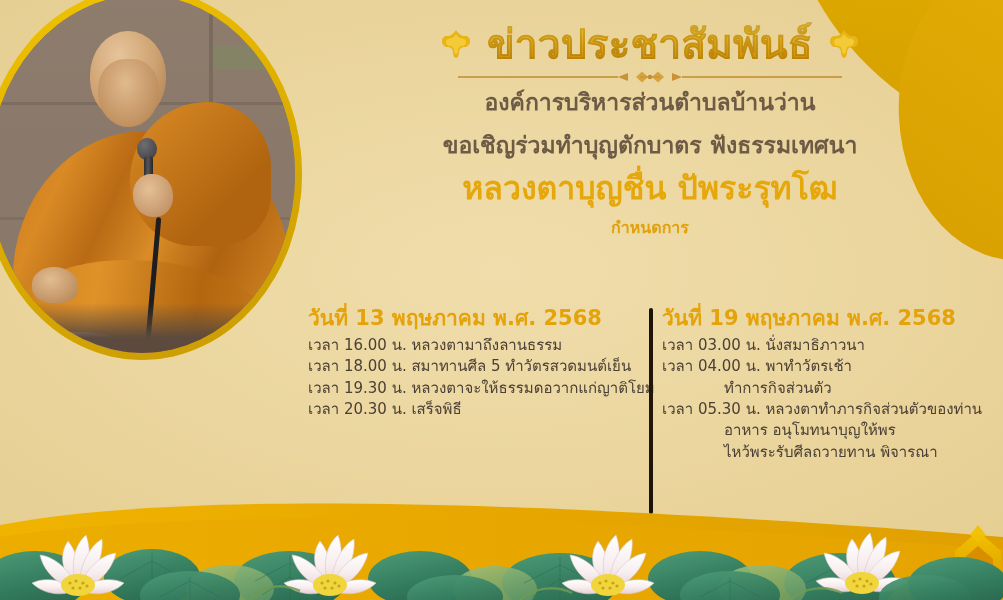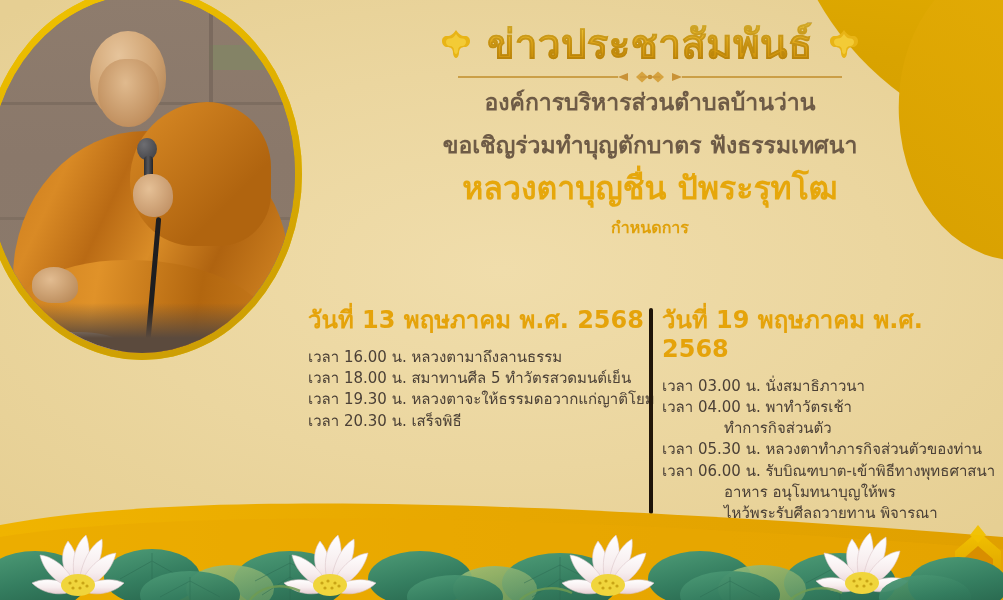--- a/index.html
+++ b/index.html
@@ -156,21 +156,21 @@
   }
   .col{position:relative;}
   .col-left{width:340px;padding-left:8px;}
   .col-right{width:340px;padding-left:14px;}
   .vdiv{
     position:absolute;left:349px;top:2px;width:4px;height:206px;
     background:linear-gradient(180deg,#1c1208,#241709 50%,#1c1208);
     border-radius:2px;
   }
   .day-title{
-    font-size:24px;font-weight:bold;color:#E5A30A;margin:0 0 12px 0;line-height:1.2;
+    font-size:21px;font-weight:bold;color:#E5A30A;margin:0 0 4px 0;line-height:1.2;
   }
   .item{
     font-size:15px;color:#4B4036;line-height:1.42;margin:0;white-space:nowrap;
   }
   .item.cont{padding-left:62px;white-space:nowrap;}
 
   
   .band{
     position:absolute;left:0;bottom:0;width:1003px;height:115px;overflow:hidden;
   }
@@ -257,21 +257,20 @@
         </div>
     </div>
     <div class="vdiv"></div>
     <div class="col col-right">
       <div class="day-title">วันที่ 19 พฤษภาคม พ.ศ. 2568</div>
       <div id="day2-items">
           <div class="item">เวลา 03.00 น. นั่งสมาธิภาวนา</div>
           <div class="item">เวลา 04.00 น. พาทำวัตรเช้า</div>
           <div class="item cont">ทำการกิจส่วนตัว</div>
           <div class="item">เวลา 05.30 น. หลวงตาทำภารกิจส่วนตัวของท่าน</div>
-          <div class="item">เวลา 06.00 น. รับบิณฑบาต-เข้าพิธีทางพุทธศาสนา</div>
           <div class="item cont">อาหาร อนุโมทนาบุญให้พร</div>
           <div class="item cont">ไหว้พระรับศีลถวายทาน พิจารณา</div>
         </div>
     </div>
   </div>
 
   <div class="band">
     <svg width="1003" height="115" viewBox="0 0 1003 115">
       <defs>
         <linearGradient id="gband" x1="0" y1="0" x2="1" y2="0">

